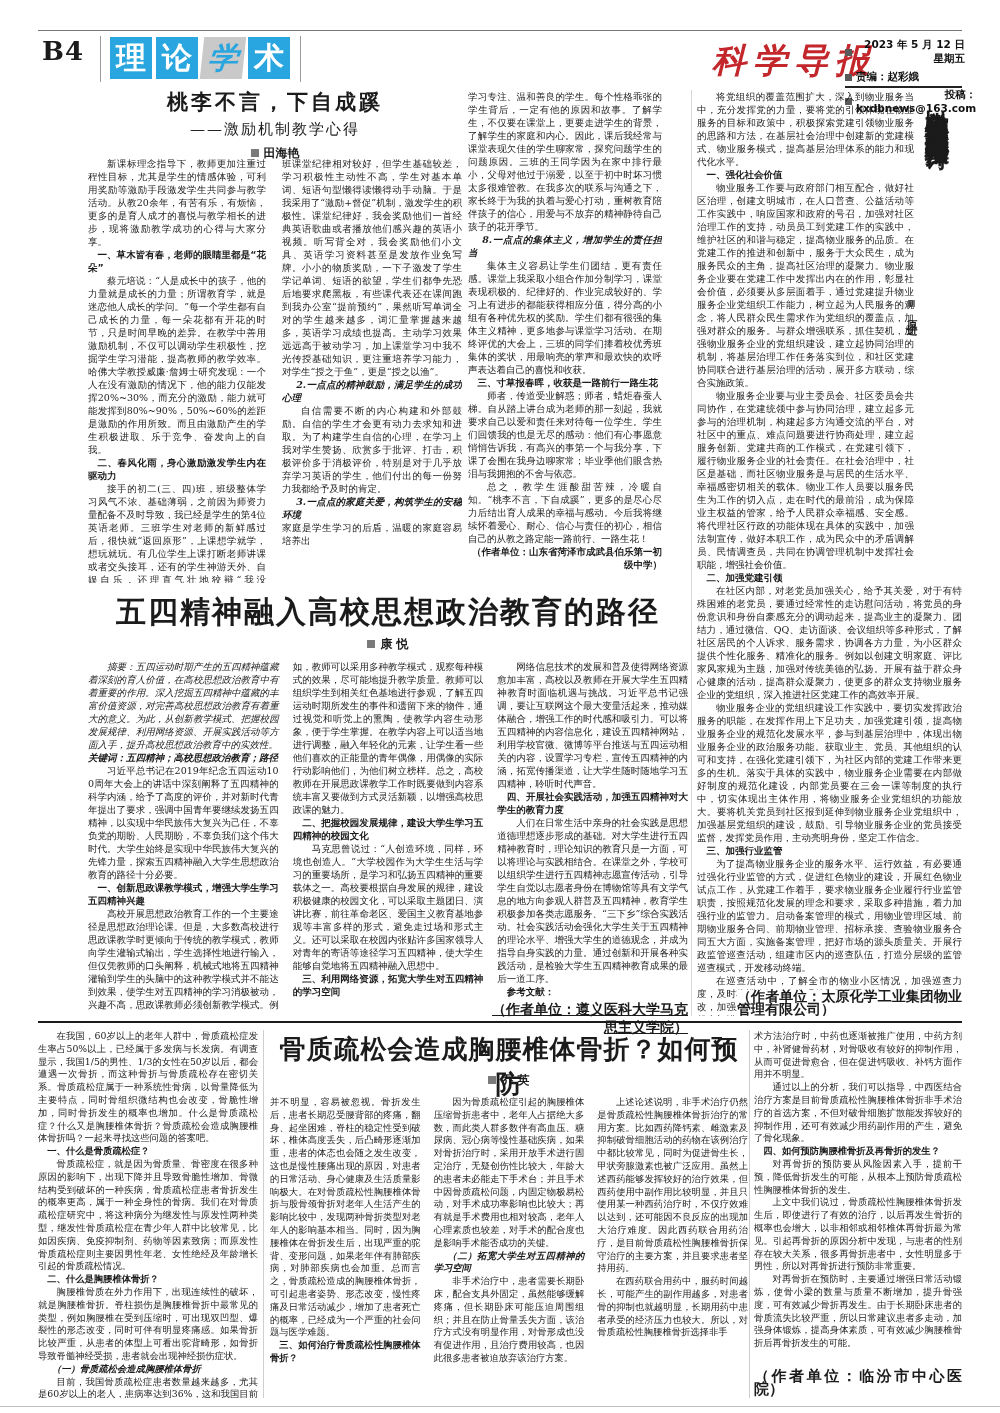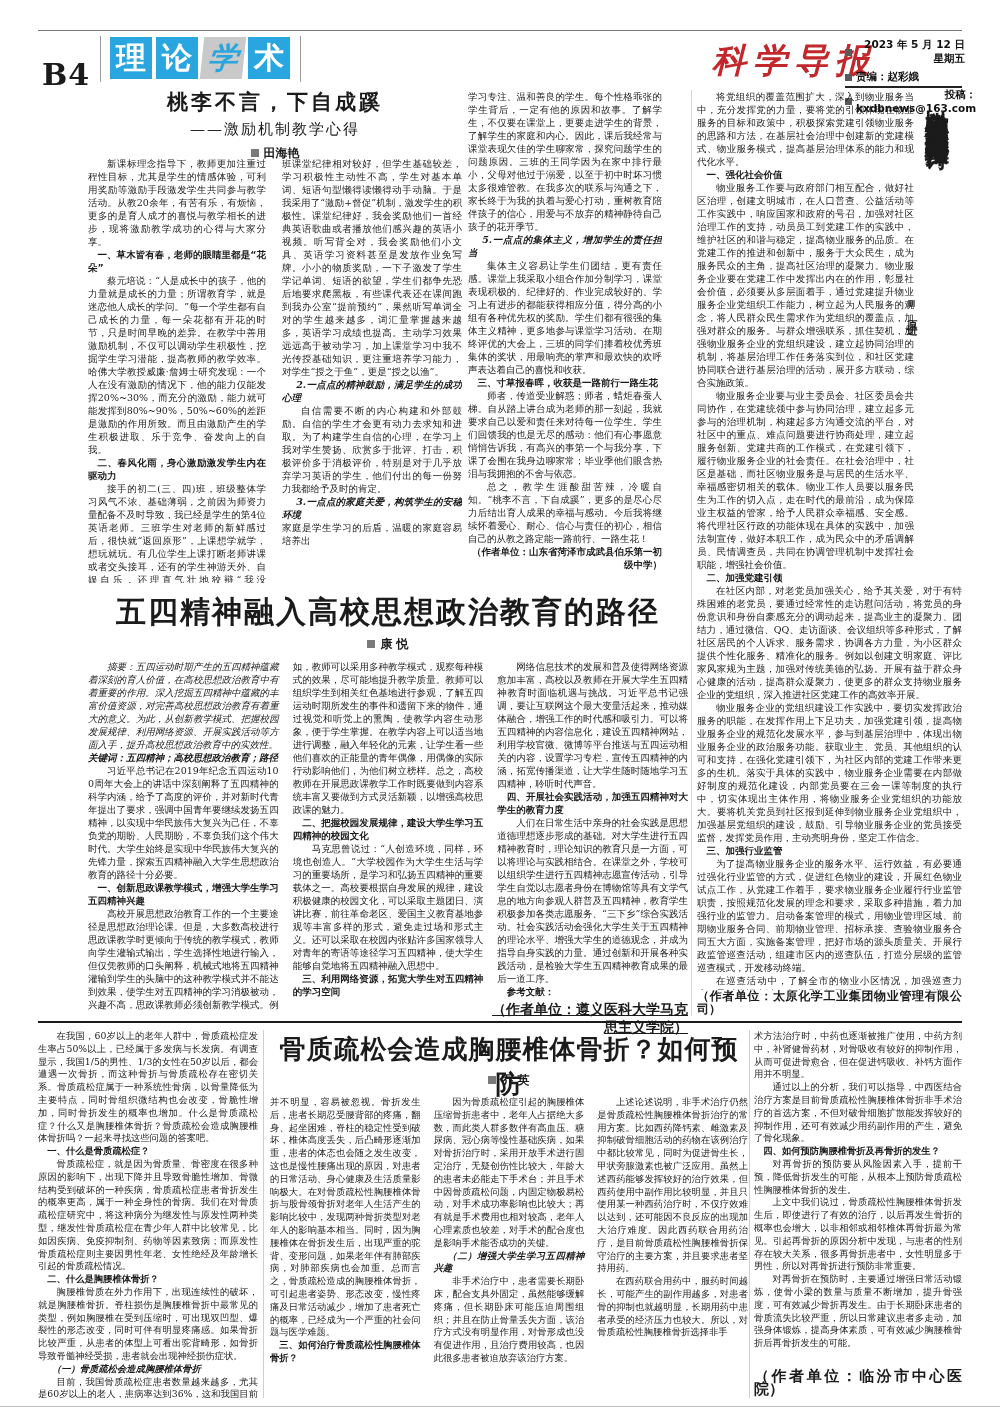--- a/index.html
+++ b/index.html
@@ -4,21 +4,21 @@
 <style>
   html,body{margin:0;padding:0;}
   body{width:1000px;height:1413px;position:relative;background:#ffffff;
        font-family:"DejaVu Serif","Liberation Serif",serif;color:#1b1b1b;}
   .abs{position:absolute;}
   .region{position:absolute;overflow:hidden;}
   .rule{position:absolute;background:#777;}
   p{margin:0;padding:0;}
 
   
-  #pageno{left:42px;top:36px;font-size:30px;font-weight:700;font-family:"DejaVu Serif",serif;letter-spacing:1px;margin-top:21px;}
+  #pageno{left:42px;top:36px;font-size:26px;font-weight:700;font-family:"DejaVu Serif",serif;letter-spacing:1px;}
   .vbar{position:absolute;width:1px;background:#9a9a9a;}
   .logo{position:absolute;top:37px;display:flex;gap:4px;}
   .logo .bx{width:42px;height:42px;display:flex;align-items:center;justify-content:center;
             font-family:"DejaVu Sans","Liberation Sans",sans-serif;font-weight:900;font-size:30px;}
   .bx-blue{background:#29a6df;color:#ffffff;}
   .bx-gray{background:#c9c9c9;color:#29a6df;font-style:italic;transform:skewX(-6deg);}
   #masthead{left:712px;top:38px;font-size:34px;font-weight:900;font-style:italic;
             color:#c3272b;letter-spacing:7px;font-family:"DejaVu Serif",serif;}
   .dateblock{position:absolute;left:845px;top:38px;width:120px;
              font-family:"DejaVu Sans","Liberation Sans",sans-serif;font-size:10.5px;font-weight:700;color:#101010;}
@@ -46,21 +46,21 @@
 
   
   #bRegion{left:697px;top:90px;width:265px;height:926px;}
   #bFloat{float:right;width:48px;height:480px;}
   #bTitleV{position:absolute;left:920px;top:90px;height:480px;width:34px;
            writing-mode:vertical-rl;font-family:"DejaVu Sans","Liberation Sans",sans-serif;
            font-weight:900;font-size:24px;letter-spacing:2px;line-height:34px;}
   #bBylineV{position:absolute;left:903px;top:300px;writing-mode:vertical-rl;
             font-size:11px;font-weight:700;font-family:"DejaVu Sans",sans-serif;}
   #bBylineV .sq{display:inline-block;width:7px;height:7px;background:#7a7a7a;margin-bottom:4px;}
-  #bAuthor{position:absolute;right:0;bottom:0;font-weight:700;font-size:12px;background:#fff;}
+  #bAuthor{position:absolute;right:0;bottom:0;font-weight:700;font-size:14px;background:#fff;margin-left:40px;}
 
   
   #cTitle{left:88px;top:592px;width:600px;text-align:center;
           font-family:"DejaVu Sans","Liberation Sans",sans-serif;font-weight:900;font-size:30px;letter-spacing:2px;}
   #cByline{left:88px;top:636px;width:600px;text-align:center;}
   #cBody{left:88px;top:660px;width:600px;height:354px;column-count:3;column-gap:14px;}
   #cAuthor{position:absolute;right:2px;bottom:0;font-weight:700;font-size:9.5px;background:#fff;}
 
   
   #dLeft{left:38px;top:1030px;width:220px;height:368px;font-size:9.3px;line-height:12.8px;}
@@ -119,21 +119,21 @@
   </div>
 <div class="region coltext" style="left:282px;top:157px;width:180px;height:426px;">
     <p class="blk blk-pc">班课堂纪律相对较好，但学生基础较差，学习积极性主动性不高，学生对基本单词、短语句型懒得读懒得动手动脑。于是我采用了“激励+督促”机制，激发学生的积极性。课堂纪律好，我会奖励他们一首经典英语歌曲或者播放他们感兴趣的英语小视频。听写背全对，我会奖励他们小文具、英语学习资料甚至是发放作业免写牌。小小的物质奖励，一下子激发了学生学记单词、短语的欲望，学生们都争先恐后地要求爬黑板，有些课代表还在课间跑到我办公室“提前预约”，果然听写单词全对的学生越来越多，词汇量掌握越来越多，英语学习成绩也提高。主动学习效果远远高于被动学习，加上课堂学习中我不光传授基础知识，更注重培养学习能力，对学生“授之于鱼”，更是“授之以渔”。</p>
     <p class="blk blk-hi">2.一点点的精神鼓励，满足学生的成功心理</p>
     <p class="blk blk-p">自信需要不断的内心构建和外部鼓励。自信的学生才会更有动力去求知和进取。为了构建学生自信的心理，在学习上我对学生赞扬、欣赏多于批评、打击，积极评价多于消极评价，特别是对于几乎放弃学习英语的学生，他们付出的每一份努力我都给予及时的肯定。</p>
     <p class="blk blk-hi">3.一点点的家庭关爱，构筑学生的安稳环境</p>
     <p class="blk blk-pc">家庭是学生学习的后盾，温暖的家庭容易培养出</p>
   </div>
 <div class="region coltext" style="left:468px;top:90px;width:194px;height:494px;">
     <p class="blk blk-pc">学习专注、温和善良的学生。每个性格乖张的学生背后，一定有他的原因和故事。了解学生，不仅要在课堂上，更要走进学生的背景，了解学生的家庭和内心。因此，课后我经常与课堂表现欠佳的学生聊家常，探究问题学生的问题原因。三班的王同学因为在家中排行最小，父母对他过于溺爱，以至于初中时坏习惯太多很难管教。在我多次的联系与沟通之下，家长终于为我的执着与爱心打动，重树教育陪伴孩子的信心，用爱与不放弃的精神静待自己孩子的花开季节。</p>
-    <p class="blk blk-hi">5.一点点的集体主义，增加学生的责任担当</p>
+    <p class="blk blk-hi">8.一点点的集体主义，增加学生的责任担当</p>
     <p class="blk blk-p">集体主义容易让学生们团结，更有责任感。课堂上我采取小组合作加分制学习，课堂表现积极的、纪律好的、作业完成较好的、学习上有进步的都能获得相应分值，得分高的小组有各种优先权的奖励。学生们都有很强的集体主义精神，更多地参与课堂学习活动。在期终评优的大会上，三班的同学们捧着校优秀班集体的奖状，用最响亮的掌声和最欢快的欢呼声表达着自己的喜悦和收获。</p>
     <p class="blk blk-h">三、寸草报春晖，收获是一路前行一路生花</p>
     <p class="blk blk-p">师者，传道受业解惑；师者，蜡炬春蚕人梯。自从踏上讲台成为老师的那一刻起，我就要求自己以爱和责任来对待每一位学生。学生们回馈我的也是无尽的感动：他们有心事愿意悄悄告诉我，有高兴的事第一个与我分享，下课了会围在我身边聊家常；毕业季他们眼含热泪与我拥抱的不舍与依恋。</p>
     <p class="blk blk-p">总之，教学生涯酸甜苦辣，冷暖自知。“桃李不言，下自成蹊”，更多的是尽心尽力后结出育人成果的幸福与感动。今后我将继续怀着爱心、耐心、信心与责任的初心，相信自己的从教之路定能一路前行、一路生花！</p>
     <p class="blk blk-author">（作者单位：山东省菏泽市成武县伯乐第一初级中学）</p>
   </div>
 
 <div class="vbar" style="left:691px;top:90px;width:1px;height:926px;background:#d8d8d8;"></div>
 
 <div class="abs" id="bTitleV">以党建引领物业服务融入基层社会治理探讨</div>
@@ -191,21 +191,21 @@
     <p class="blk blk-p">目前，我国骨质疏松症患者数量越来越多，尤其是60岁以上的老人，患病率达到36%，这和我国目前正在步入老龄化社会有一定关系。骨质疏松症已经成为世界性的疾病问题。</p>
   </div>
 
 <div class="abs" id="dTitle">骨质疏松会造成胸腰椎体骨折？如何预防</div>
 <div class="abs byline" id="dByline"><span class="sq"></span><span>乔 英</span></div>
 
 <div class="region coltext" id="dMid">
     <p class="blk blk-pc">并不明显，容易被忽视。骨折发生后，患者长期忍受腰背部的疼痛，翻身、起坐困难，脊柱的稳定性受到破坏，椎体高度丢失，后凸畸形逐渐加重，患者的体态也会随之发生改变，这也是慢性腰痛出现的原因，对患者的日常活动、身心健康及生活质量影响极大。在对骨质疏松性胸腰椎体骨折与股骨颈骨折对老年人生活产生的影响比较中，发现两种骨折类型对老年人的影响基本相当。同时，因为胸腰椎体在骨折发生后，出现严重的驼背、变形问题，如果老年伴有肺部疾病，对肺部疾病也会加重。总而言之，骨质疏松造成的胸腰椎体骨折，可引起患者姿势、形态改变，慢性疼痛及日常活动减少，增加了患者死亡的概率，已经成为一个严重的社会问题与医学难题。</p>
     <p class="blk blk-h">三、如何治疗骨质疏松性胸腰椎体骨折？</p>
     <p class="blk blk-p">因为骨质疏松症引起的胸腰椎体压缩骨折患者中，老年人占据绝大多数，而此类人群多数伴有高血压、糖尿病、冠心病等慢性基础疾病，如果对骨折治疗时，采用开放手术进行固定治疗，无疑创伤性比较大，年龄大的患者未必能走下手术台；并且手术中因骨质疏松问题，内固定物极易松动，对手术成功率影响也比较大；再有就是手术费用也相对较高，老年人心理素质也较差，对手术的配合度也是影响手术能否成功的关键。</p>
-    <p class="blk blk-hi">（二）增强大学生学习五四精神兴趣</p>
+    <p class="blk blk-hi">（二）拓宽大学生对五四精神的学习空间</p>
     <p class="blk blk-p">非手术治疗中，患者需要长期卧床，配合支具外固定，虽然能够缓解疼痛，但长期卧床可能压迫周围组织；并且在防止骨量丢失方面，该治疗方式没有明显作用，对骨形成也没有促进作用，且治疗费用较高，也因此很多患者被迫放弃该治疗方案。</p>
     <p class="blk blk-p">上述论述说明，非手术治疗仍然是骨质疏松性胸腰椎体骨折治疗的常用方案。比如西药降钙素、雌激素及抑制破骨细胞活动的药物在该例治疗中都比较常见，同时为促进骨生长，甲状旁腺激素也被广泛应用。虽然上述西药能够发挥较好的治疗效果，但西药使用中副作用比较明显，并且只使用某一种西药治疗时，不仅疗效难以达到，还可能因不良反应的出现加大治疗难度。因此西药联合用药治疗，是目前骨质疏松性胸腰椎骨折保守治疗的主要方案，并且要求患者坚持用药。</p>
     <p class="blk blk-p">在西药联合用药中，服药时间越长，可能产生的副作用越多，对患者骨的抑制也就越明显，长期用药中患者承受的经济压力也较大。所以，对骨质疏松性胸腰椎骨折选择非手</p>
   </div>
 
 <div class="region coltext" id="dRight">
   <div>
       <p class="blk blk-pc">术方法治疗时，中药也逐渐被推广使用，中药方剂中，补肾健骨药材，对骨吸收有较好的抑制作用，从而可促进骨愈合，但在促进钙吸收、补钙方面作用并不明显。</p>
       <p class="blk blk-p">通过以上的分析，我们可以指导，中西医结合治疗方案是目前骨质疏松性胸腰椎体骨折非手术治疗的首选方案，不但对破骨细胞扩散能发挥较好的抑制作用，还可有效减少用药副作用的产生，避免了骨化现象。</p>
       <p class="blk blk-h">四、如何预防胸腰椎骨折及再骨折的发生？</p>

